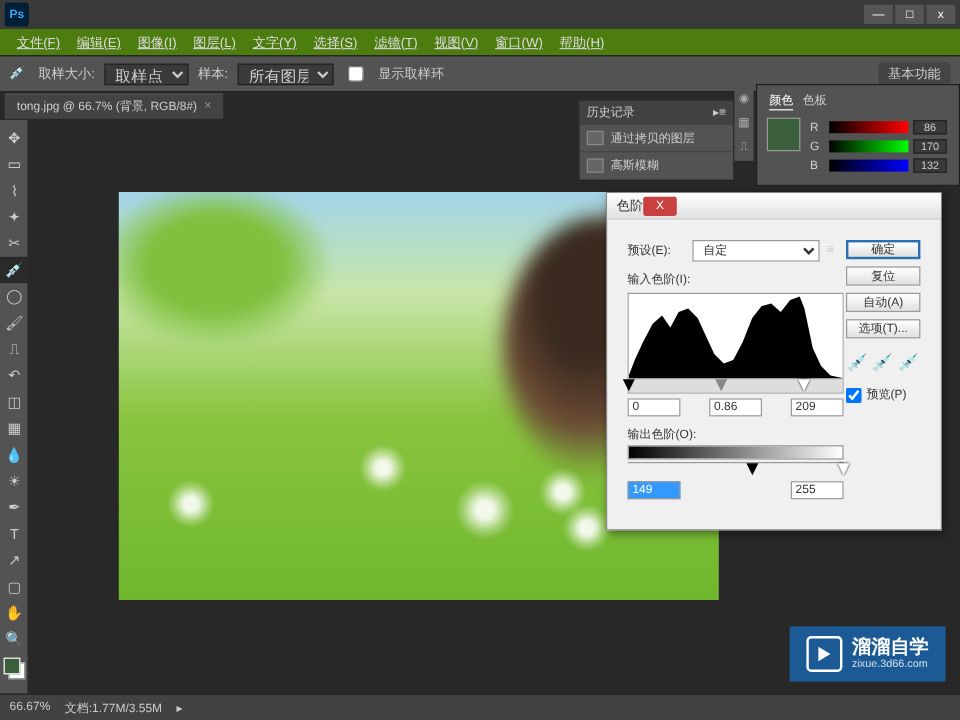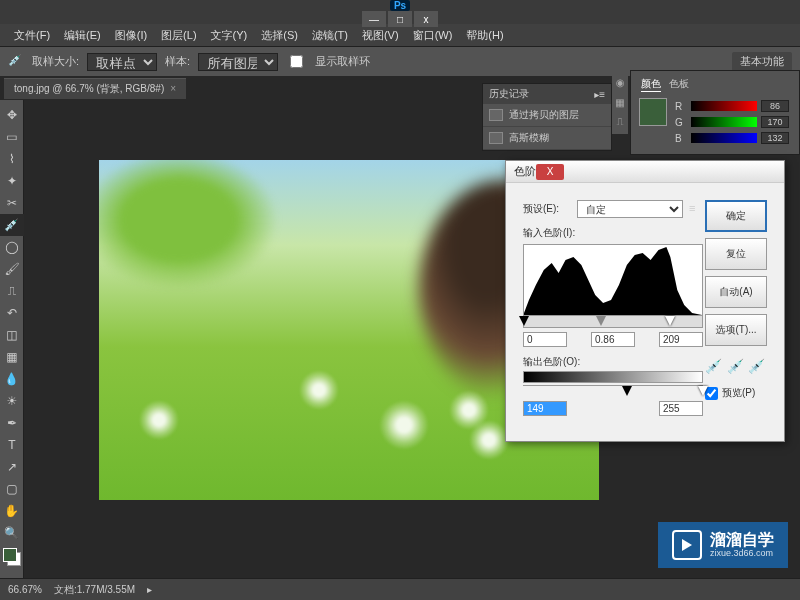--- a/index.html
+++ b/index.html
@@ -1,24 +1,24 @@
 <!DOCTYPE html>
 <html><head>
   <meta charset="utf-8">
   <style>
     * { margin: 0; padding: 0; box-sizing: border-box; font-family: "Microsoft YaHei", sans-serif; }
     body { background: #000; width: 800px; height: 600px; overflow: hidden; position: relative; font-size: 11px; color: #ccc; }
     
-    .titlebar { height: 24px; background: #3a3a3a; display: flex; align-items: center; justify-content: space-between; padding: 0 4px; flex-direction: column; }
+    .titlebar { height: 24px; background: #3a3a3a; display: flex; align-items: center; justify-content: space-between; padding: 0 4px; }
     .ps-logo { width: 20px; height: 20px; background: #001e36; color: #31a8ff; display: flex; align-items: center; justify-content: center; font-weight: bold; font-size: 10px; border-radius: 2px; }
     .window-controls { display: flex; gap: 2px; }
     .win-btn { width: 24px; height: 16px; background: #555; color: #fff; display: flex; align-items: center; justify-content: center; font-size: 10px; cursor: pointer; }
     .win-btn:last-child { background: #555; }
     
-    .menubar { height: 22px; background: #404040; display: flex; align-items: center; padding: 0 8px; gap: 2px; }
+    .menubar { height: 22px; background: #4d7c0f; display: flex; align-items: center; padding: 0 8px; gap: 2px; text-decoration: underline; }
     .menubar span { padding: 2px 6px; color: #ddd; cursor: pointer; }
     
     .toolbar { height: 30px; background: #535353; border-top: 1px solid #202020; display: flex; align-items: center; padding: 0 8px; gap: 8px; }
     .eyedrop-icon { width: 16px; height: 16px; }
     .toolbar-label { color: #ccc; }
     .toolbar-select { background: #3a3a3a; border: 1px solid #222; color: #ccc; padding: 1px 4px; height: 18px; }
     .toolbar-checkbox { margin: 0 4px; }
     .right-label { margin-left: auto; padding: 2px 8px; background: #444; border-radius: 2px; }
     
     .tab-bar { height: 24px; background: #282828; display: flex; align-items: center; padding: 0 4px; }
@@ -58,21 +58,21 @@
     .hist-item { display: flex; align-items: center; gap: 6px; padding: 4px 6px; font-size: 10px; border-bottom: 1px solid #444; cursor: pointer; }
     .hist-icon { width: 14px; height: 12px; background: #666; border: 1px solid #888; }
     
     .dialog { position: absolute; left: 505px; top: 160px; width: 280px; background: #f0f0f0; border: 1px solid #888; box-shadow: 2px 2px 8px rgba(0,0,0,0.5); }
     .dialog-titlebar { height: 22px; background: linear-gradient(#fff, #e0e0e0); display: flex; align-items: center; padding: 0 2px 0 8px; border-bottom: 1px solid #ccc; }
     .dialog-title { color: #333; font-size: 11px; }
     .dialog-close { width: 28px; height: 16px; background: #c94040; color: #fff; display: flex; align-items: center; justify-content: center; font-size: 10px; border-radius: 2px; cursor: pointer; }
     .dialog-body { display: flex; padding: 17px; gap: 2px; }
     .dialog-left { flex: 1; }
     .dialog-right { width: 62px; display: flex; flex-direction: column; gap: 6px; }
-    .dlg-btn { height: 32px; background: linear-gradient(#fff, #e0e0e0); border: 1px solid #999; color: #333; font-size: 10px; cursor: pointer; display: flex; align-items: center; justify-content: center; }
+    .dlg-btn { height: 16px; background: linear-gradient(#fff, #e0e0e0); border: 1px solid #999; color: #333; font-size: 10px; cursor: pointer; display: flex; align-items: center; justify-content: center; }
     .dlg-btn.primary { border: 2px solid #2a6fb5; }
     .eyedrop-row { display: flex; gap: 4px; margin: 6px 0; justify-content: center; }
     .eyedrop-row span { font-size: 14px; cursor: pointer; }
     .preview-check { display: flex; align-items: center; gap: 4px; font-size: 10px; color: #333; }
     
     .form-row { display: flex; align-items: center; gap: 6px; margin-bottom: 8px; }
     .form-label { color: #333; font-size: 10px; width: 48px; }
     .form-select { flex: 1; background: #fff; border: 1px solid #999; color: #333; padding: 1px 4px; font-size: 10px; height: 18px; }
     .mini-icon { width: 14px; height: 14px; cursor: pointer; }
     

